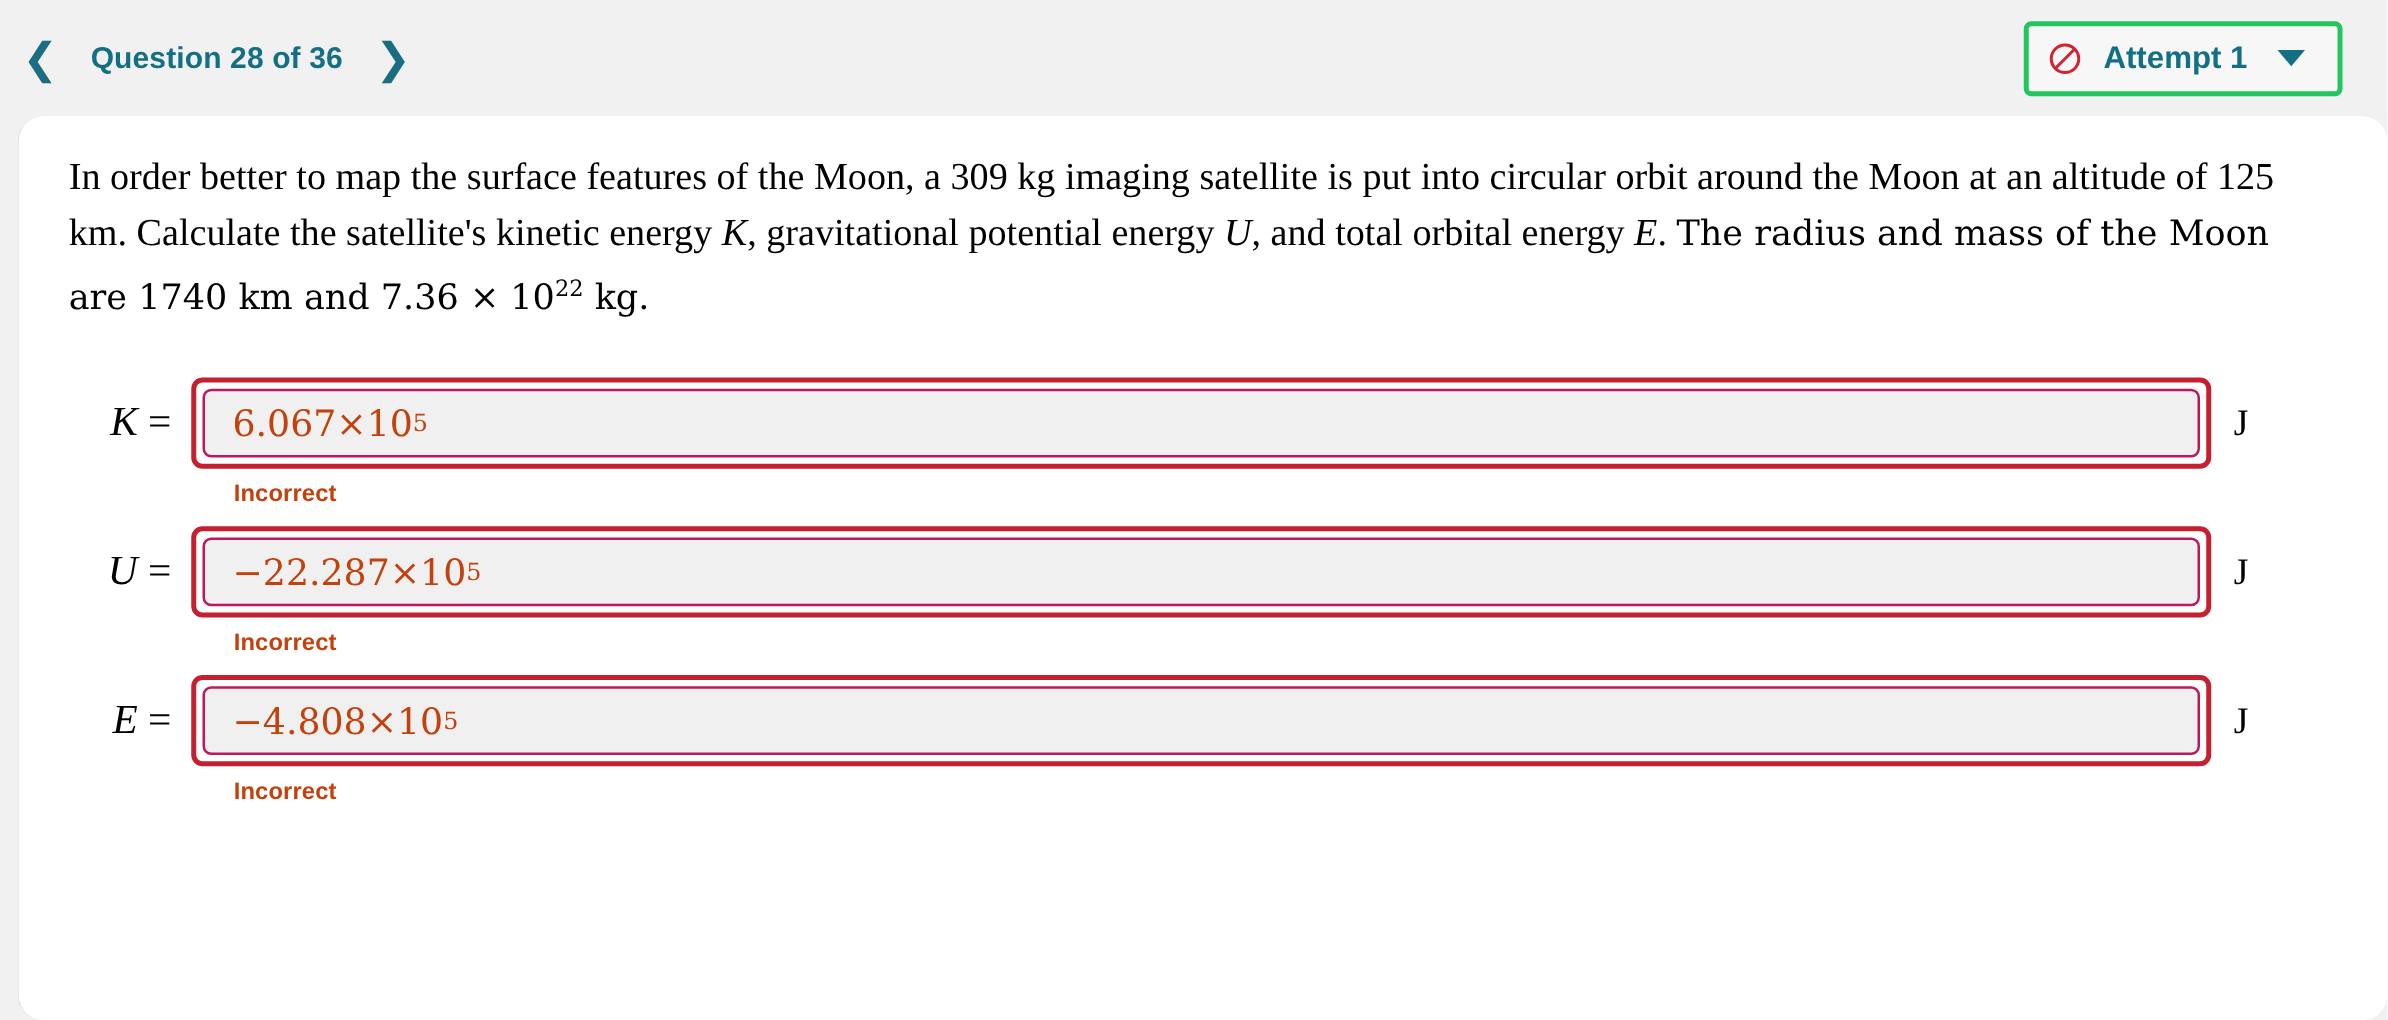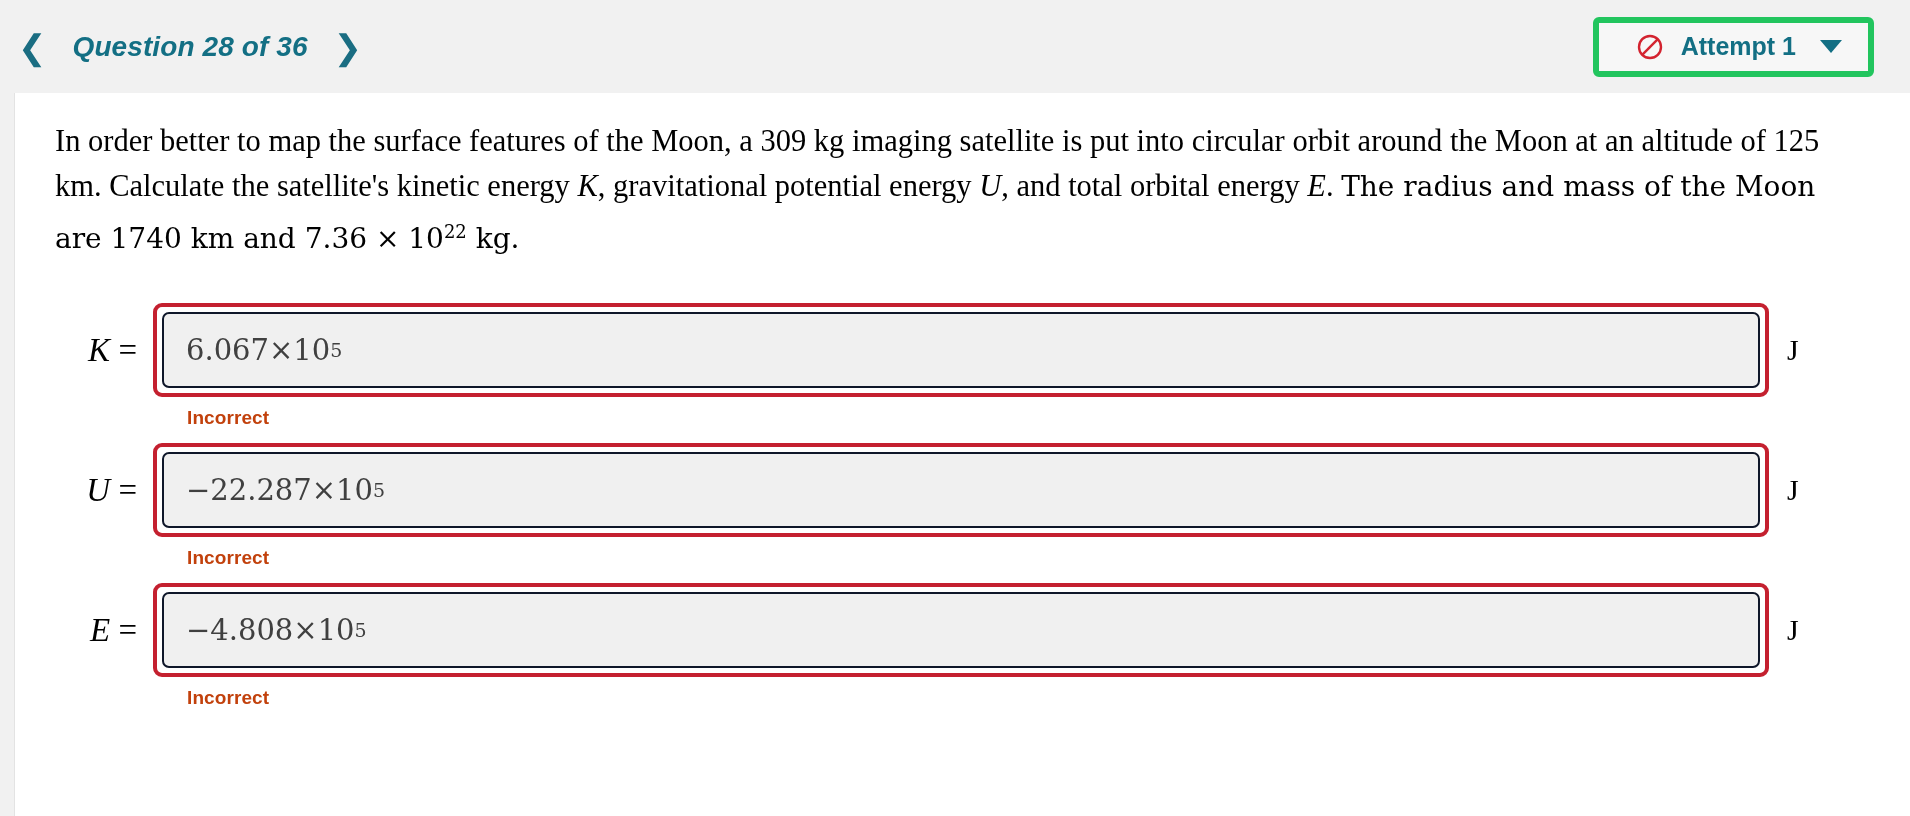--- a/index.html
+++ b/index.html
@@ -33,34 +33,33 @@
     color: #1a6d82;
     font-size: 34px;
     line-height: 1;
     font-weight: 300;
     padding: 2px 8px;
     cursor: pointer;
     font-family: "DejaVu Sans", sans-serif;
   }
   .q-title {
     color: #136f84;
-    font-size: 28px;
+    font-size: 24px;
     font-weight: bold;
     letter-spacing: .1px;
     white-space: nowrap;
-    font-style: italic;
   }
   .attempt-box {
     display: flex;
     align-items: center;
     gap: 18px;
-    border: 6px solid #22c55e;
+    border: 4px solid #22c55e;
     border-radius: 6px;
     background: #f7f7f7;
-    padding: 12px 26px 12px 38px;
+    padding: 12px 26px 12px 16px;
     box-sizing: border-box;
     height: 60px;
     cursor: pointer;
   }
   .attempt-label {
     color: #136f84;
     font-size: 25px;
     font-weight: bold;
     white-space: nowrap;
   }
@@ -80,20 +79,21 @@
   }
 
   
   .card {
     position: relative;
     margin-left: 14px;
     background: #ffffff;
     min-height: 723px;
     border-left: 1px solid #e3e3e3;
     box-sizing: border-box;
+    border-radius: 20px;
   }
 
   .question {
     font-family: "Liberation Serif", serif;
     font-size: 30.5px;
     line-height: 45px;
     color: #000;
     padding: 26px 60px 0 40px;
     max-width: 1840px;
   }
@@ -126,30 +126,30 @@
   .field-outer {
     border: 4px solid #c4202f;
     border-radius: 9px;
     padding: 5px;
     flex: 1 1 auto;
     box-sizing: border-box;
     max-width: 1616px;
   }
   .field-inner {
     background: #f0f0f0;
-    border: 2px solid #0f172a;
+    border: 2px solid #be185d;
     border-radius: 7px;
-    height: 76px;
+    height: 55px;
     display: flex;
     align-items: center;
     padding: 0 22px;
     box-sizing: border-box;
     font-family: "DejaVu Serif", serif;
     font-size: 29px;
-    color: #404040;
+    color: #c2410c;
     cursor: text;
   }
   .field-inner sup {
     font-size: 19px;
     vertical-align: super;
     line-height: 0;
   }
   .unit {
     font-family: "Liberation Serif", serif;
     font-size: 30px;

